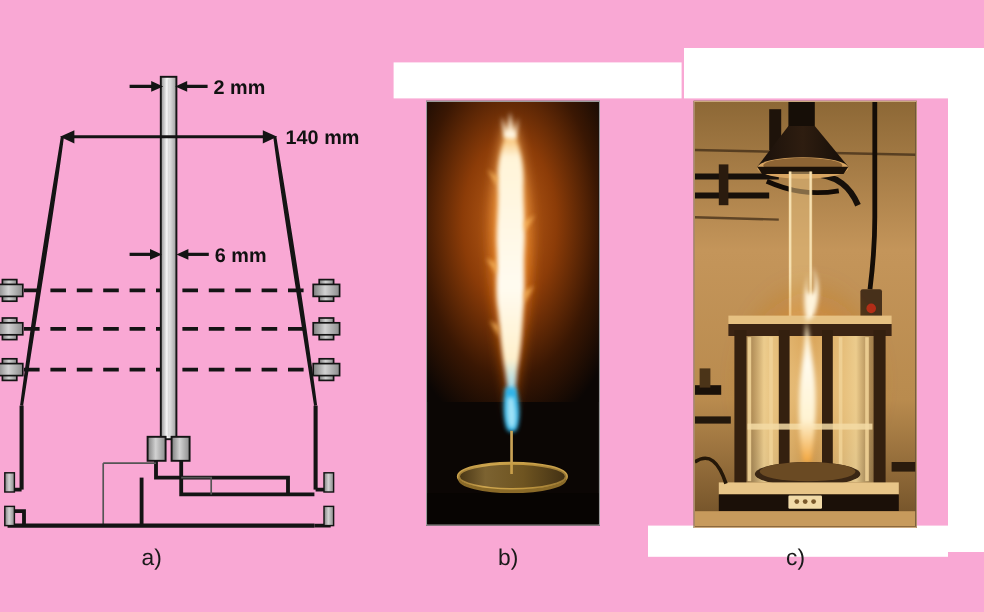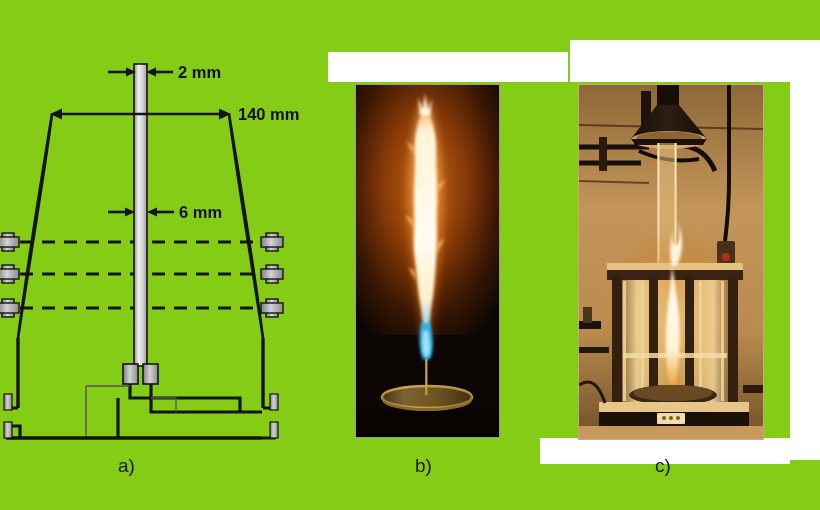--- a/index.html
+++ b/index.html
@@ -12,21 +12,21 @@
     height: 510px;
     position: relative;
     font-family: "Liberation Sans", sans-serif;
     overflow: hidden;
   }
   #figure-root {
     position: absolute;
     left: 0; top: 0;
     width: 820px;
     height: 510px;
-    background: #84cc16;
+    background: #f9a8d4;
   }
   .white-patch {
     position: absolute;
     background: #ffffff;
   }
   #patch-top-b { left: 328px; top: 52px; width: 240px; height: 30px; }
   #patch-top-c { left: 570px; top: 40px; width: 240px; height: 42px; }
   #patch-bot-c { left: 540px; top: 438px; width: 250px; height: 26px; }
   #patch-right-edge { left: 790px; top: 40px; width: 30px; height: 420px; }
 

